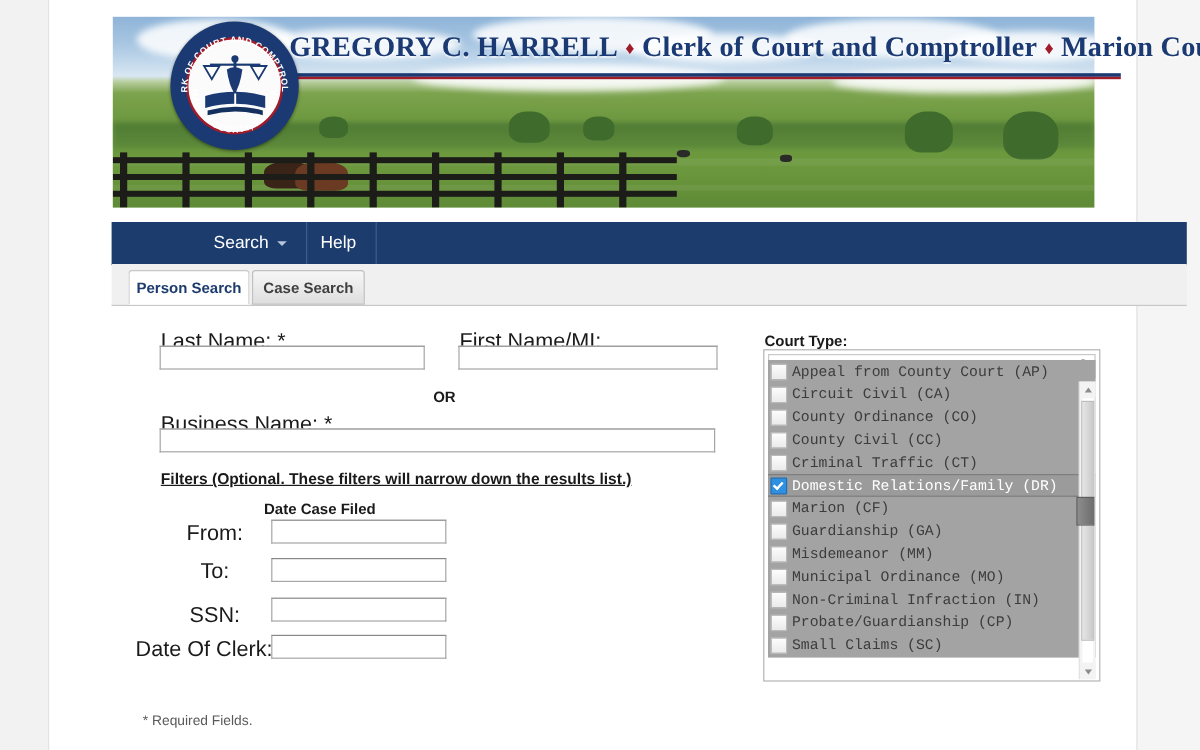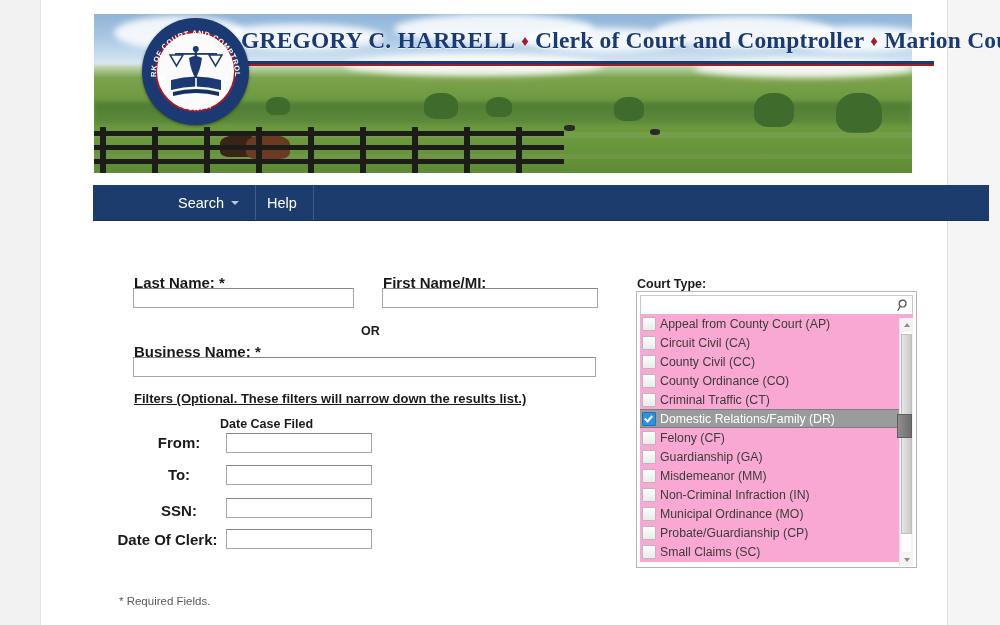--- a/index.html
+++ b/index.html
@@ -171,21 +171,21 @@
   .tab.inactive {
     left: 117px; width: 94px;
     background: linear-gradient(to bottom,#f7f7f7,#dedede);
     color: #3f3f3f;
     border: 1px solid #c0c0c0;
     z-index: 2;
   }
 
   .lbl {
     position: absolute;
-    font-size: 15px; font-weight: 700; color: #1a1a1a;
+    font-size: 18px; font-weight: 400; color: #1a1a1a;
     white-space: nowrap;
   }
   .req { color: #1a1a1a; }
   .txt {
     position: absolute;
     height: 20px;
     box-sizing: border-box;
     border: 1px solid #a6a6a6;
     border-top-color: #878787;
     background: #ffffff;
@@ -239,23 +239,24 @@
   .ct-search {
     position: absolute; left: 0; top: 0; width: 250px; height: 18px;
     border: 0; outline: none; background: transparent;
     font-size: 12px; padding: 0 4px; box-sizing: border-box;
     font-family: "Liberation Sans", sans-serif;
   }
   .mag {
     position: absolute; right: 4px; top: 3px; width: 12px; height: 13px;
   }
   .ct-list {
-    position: absolute; left: 3px; top: 22px; width: 273px; height: 248px;
+    position: absolute; left: 3px; top: 8px; width: 273px; height: 248px;
     overflow: hidden;
-    background: #f9a8d4;
+    background: #a3a3a3;
+    font-family: Liberation Mono, monospace;
   }
   .ct-item {
     position: relative;
     height: 19px;
     display: flex; align-items: center;
     font-size: 12.3px;
     color: #3c3c3c;
     padding-left: 2px;
     white-space: nowrap;
     box-sizing: border-box;
@@ -413,20 +414,28 @@
     <div class="navbar">
       <div class="item first">
         <span>Search</span>
         <span class="caret-down"></span>
       </div>
       <div class="item second">
         <span>Help</span>
       </div>
     </div>
 
+    <div class="tabstrip">
+      <div class="tab active">
+        <span>Person Search</span>
+      </div>
+      <div class="tab inactive">
+        <span>Case Search</span>
+      </div>
+    </div>
 
     <div>
 
       <div class="lbl" style="left:93px; top:274px;">
         <span>Last Name:</span>
         <span class="req">*</span>
       </div>
       <input class="txt" style="left: 92px; top: 288px; width: 221px;" placeholder="">
 
       <div class="lbl" style="left:342px; top:274px;">
@@ -476,53 +485,53 @@
           <div class="ct-item">
             <span class="cbx"></span>
             <span>Appeal from County Court (AP)</span>
           </div>
           <div class="ct-item">
             <span class="cbx"></span>
             <span>Circuit Civil (CA)</span>
           </div>
           <div class="ct-item">
             <span class="cbx"></span>
+            <span>County Ordinance (CO)</span>
+          </div>
+          <div class="ct-item">
+            <span class="cbx"></span>
             <span>County Civil (CC)</span>
-          </div>
-          <div class="ct-item">
-            <span class="cbx"></span>
-            <span>County Ordinance (CO)</span>
           </div>
           <div class="ct-item">
             <span class="cbx"></span>
             <span>Criminal Traffic (CT)</span>
           </div>
           <div class="ct-item sel">
             <span class="cbx checked"></span>
             <span>Domestic Relations/Family (DR)</span>
           </div>
           <div class="ct-item">
             <span class="cbx"></span>
-            <span>Felony (CF)</span>
+            <span>Marion (CF)</span>
           </div>
           <div class="ct-item">
             <span class="cbx"></span>
             <span>Guardianship (GA)</span>
           </div>
           <div class="ct-item">
             <span class="cbx"></span>
             <span>Misdemeanor (MM)</span>
           </div>
           <div class="ct-item">
             <span class="cbx"></span>
+            <span>Municipal Ordinance (MO)</span>
+          </div>
+          <div class="ct-item">
+            <span class="cbx"></span>
             <span>Non-Criminal Infraction (IN)</span>
-          </div>
-          <div class="ct-item">
-            <span class="cbx"></span>
-            <span>Municipal Ordinance (MO)</span>
           </div>
           <div class="ct-item">
             <span class="cbx"></span>
             <span>Probate/Guardianship (CP)</span>
           </div>
           <div class="ct-item">
             <span class="cbx"></span>
             <span>Small Claims (SC)</span>
           </div>
           <div class="ct-item"></div>

